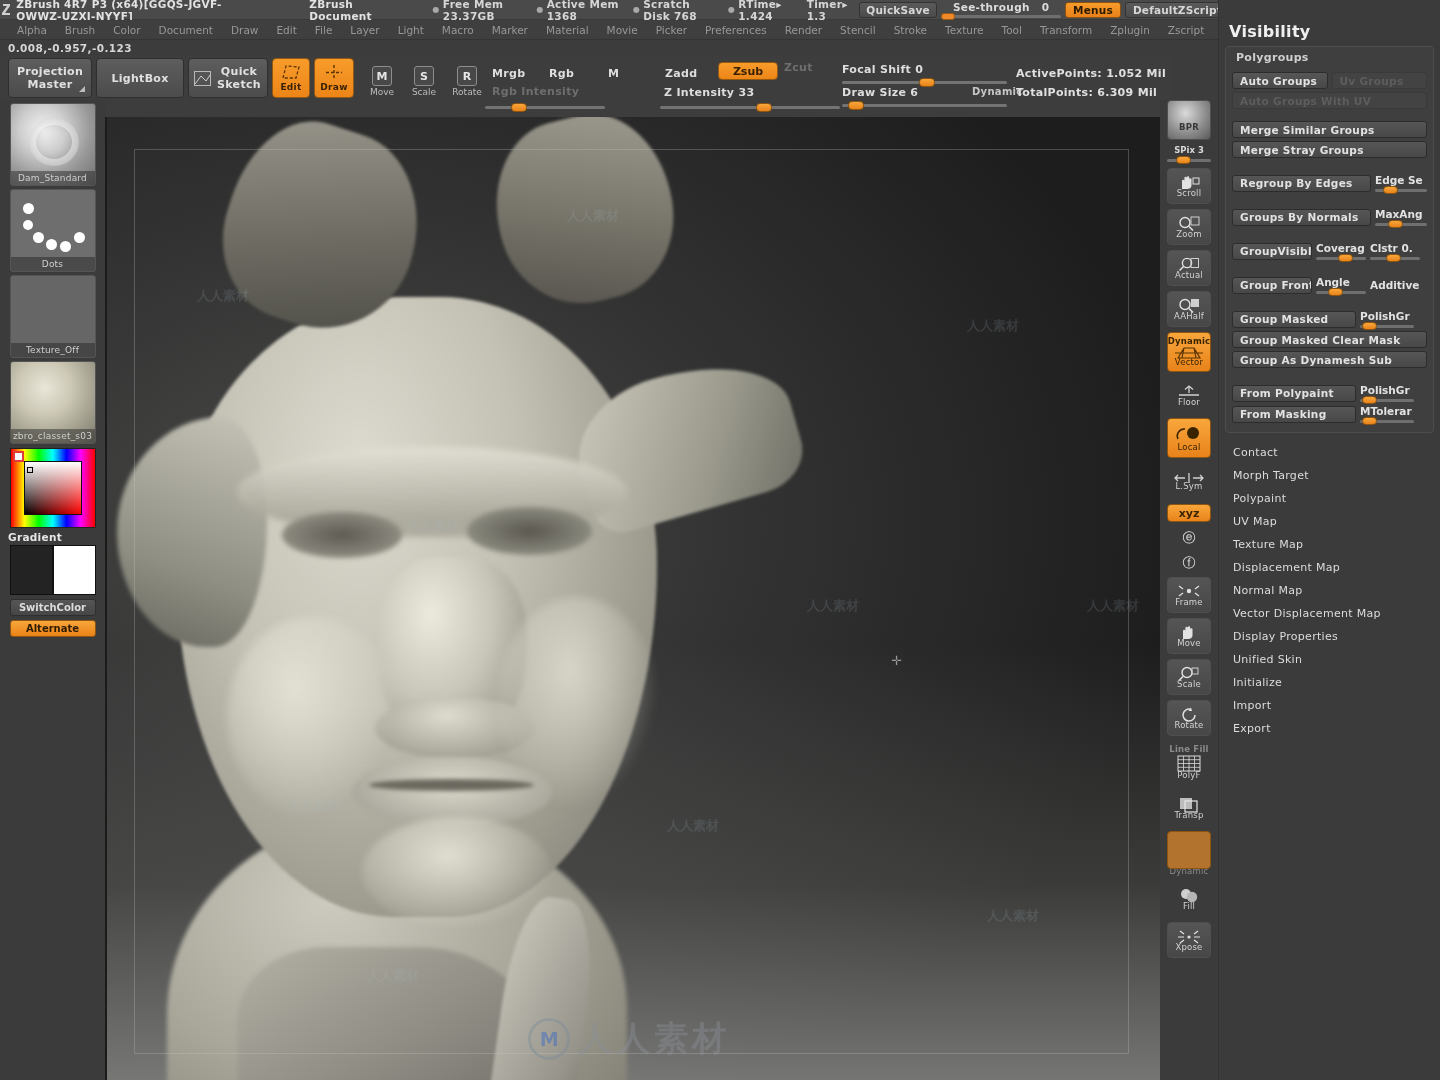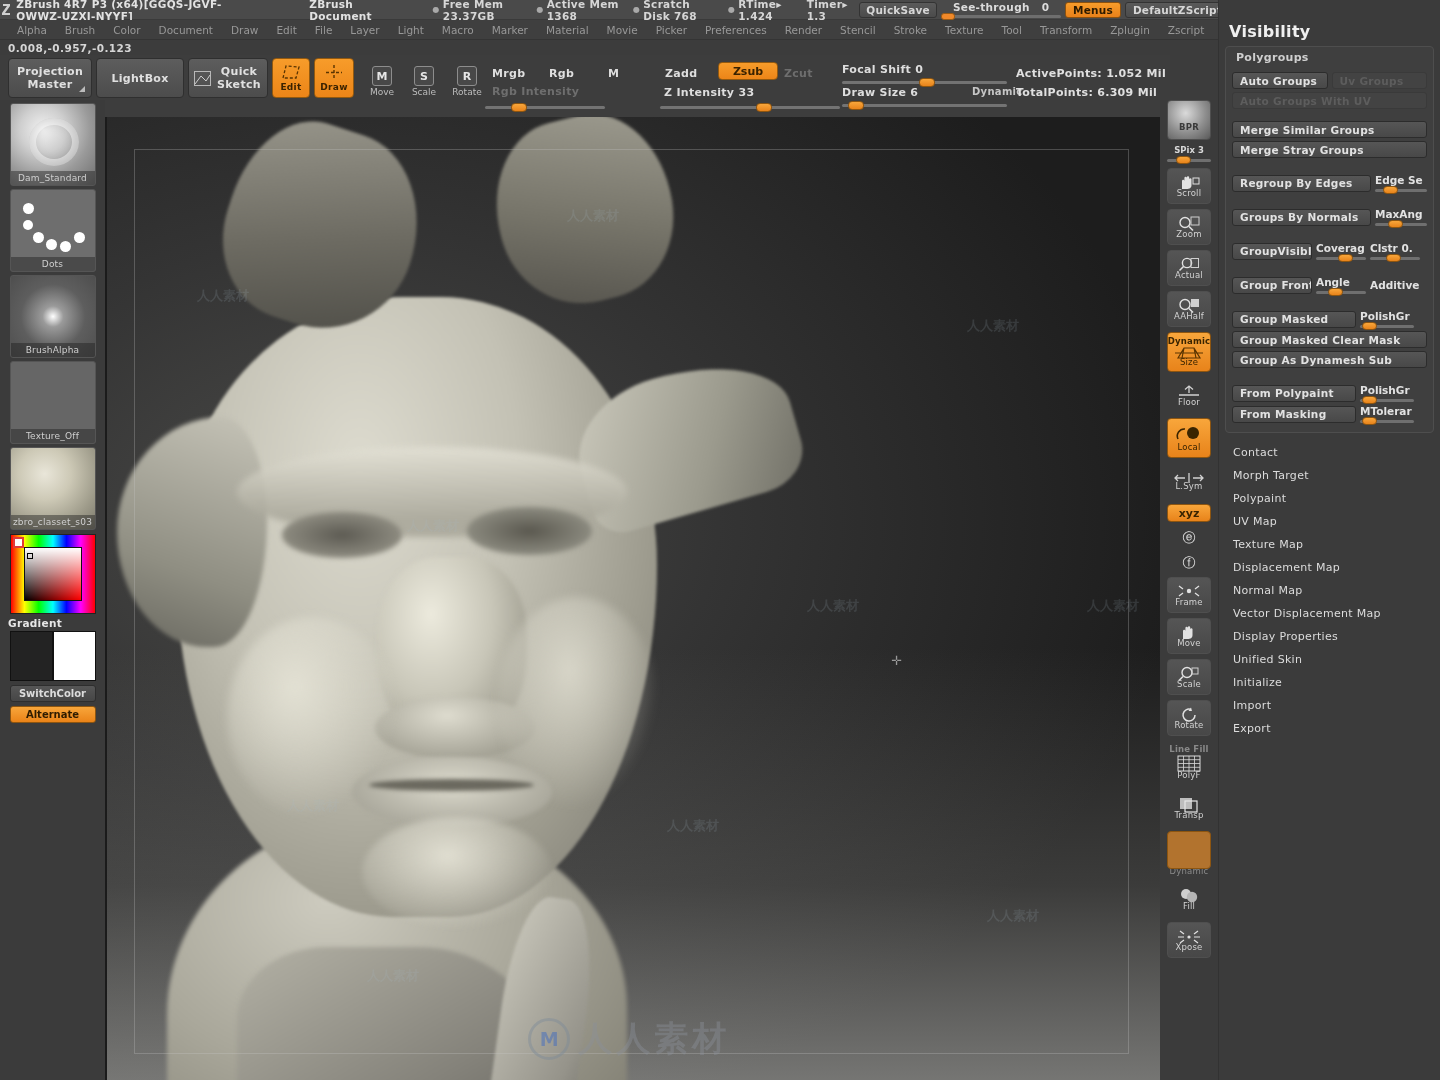--- a/index.html
+++ b/index.html
@@ -395,21 +395,21 @@
     <div class="mode-txt" style="left:608px; top:12px;">M</div>
     <div class="mode-txt dim" style="left:492px; top:30px;">Rgb Intensity</div>
     <div class="sl" style="left:485px; top:47px; width:120px;">
       <div class="sl-track">
         <div class="sl-knob" style="left:26px"></div>
       </div>
     </div>
 
     <div class="mode-txt" style="left:665px; top:12px;">Zadd</div>
     <div class="pill" style="left:718px; top:7px; width:60px;">Zsub</div>
-    <div class="mode-txt dim" style="left:784px; top:12px;">Zcut</div>
+    <div class="mode-txt dim" style="left:784px; top:6px;">Zcut</div>
     <div class="mode-txt" style="left:664px; top:31px;">Z Intensity 33</div>
     <div class="sl" style="left:660px; top:47px; width:180px;">
       <div class="sl-track">
         <div class="sl-knob" style="left:96px"></div>
       </div>
     </div>
 
     <div class="mode-txt" style="left:842px; top:8px;">Focal Shift 0</div>
     <div class="sl" style="left:842px; top:22px; width:165px;">
       <div class="sl-track">
@@ -436,23 +436,20 @@
       <div class="cap">Dam_Standard</div>
     </div>
     <div class="swatch sw-stroke">
       <div class="d" style="left:12px; top:13px; width:11px;height:11px;"></div>
       <div class="d" style="left:12px; top:30px; width:10px;height:10px;"></div>
       <div class="d" style="left:22px; top:42px; width:11px;height:11px;"></div>
       <div class="d" style="left:35px; top:49px; width:11px;height:11px;"></div>
       <div class="d" style="left:49px; top:51px; width:11px;height:11px;"></div>
       <div class="d" style="left:63px; top:42px; width:11px;height:11px;"></div>
       <div class="cap">Dots</div>
-    </div>
-    <div class="swatch sw-alpha">
-      <div class="cap">BrushAlpha</div>
     </div>
     <div class="swatch sw-tex">
       <div class="cap">Texture_Off</div>
     </div>
     <div class="swatch sw-mat">
       <div class="cap">zbro_classet_s03</div>
     </div>
 
     <div class="colorpicker">
       <div class="cp-outer"></div>
@@ -580,21 +577,21 @@
         <span class="rc-lbl">AAHalf</span>
       </div>
     </div>
 
     <div class="rc-item">
       <div class="rc-box orange" style="height:40px">
         <span class="rc-lbl dark" style="font-weight:bold; margin-top:-2px;">Dynamic</span>
         <svg width="30" height="14" viewBox="0 0 30 14">
             <path d="M4 12 L10 2 L20 2 L26 12 Z M1 7 H29 M10 2 L8 12 M20 2 L22 12" fill="none" stroke="#5a3400" stroke-width="1.2"></path>
           </svg>
-        <span class="rc-lbl dark">Size</span>
+        <span class="rc-lbl dark">Vector</span>
       </div>
     </div>
     <div class="rc-item">
       <div class="rc-box flat">
         <svg width="26" height="16" viewBox="0 0 26 16">
             <path d="M13 2 V9 M9 5.5 L13 2 L17 5.5 M3 11 H23" fill="none" stroke="#d2d2d2" stroke-width="1.3"></path>
           </svg>
         <span class="rc-lbl">Floor</span>
       </div>
     </div>

